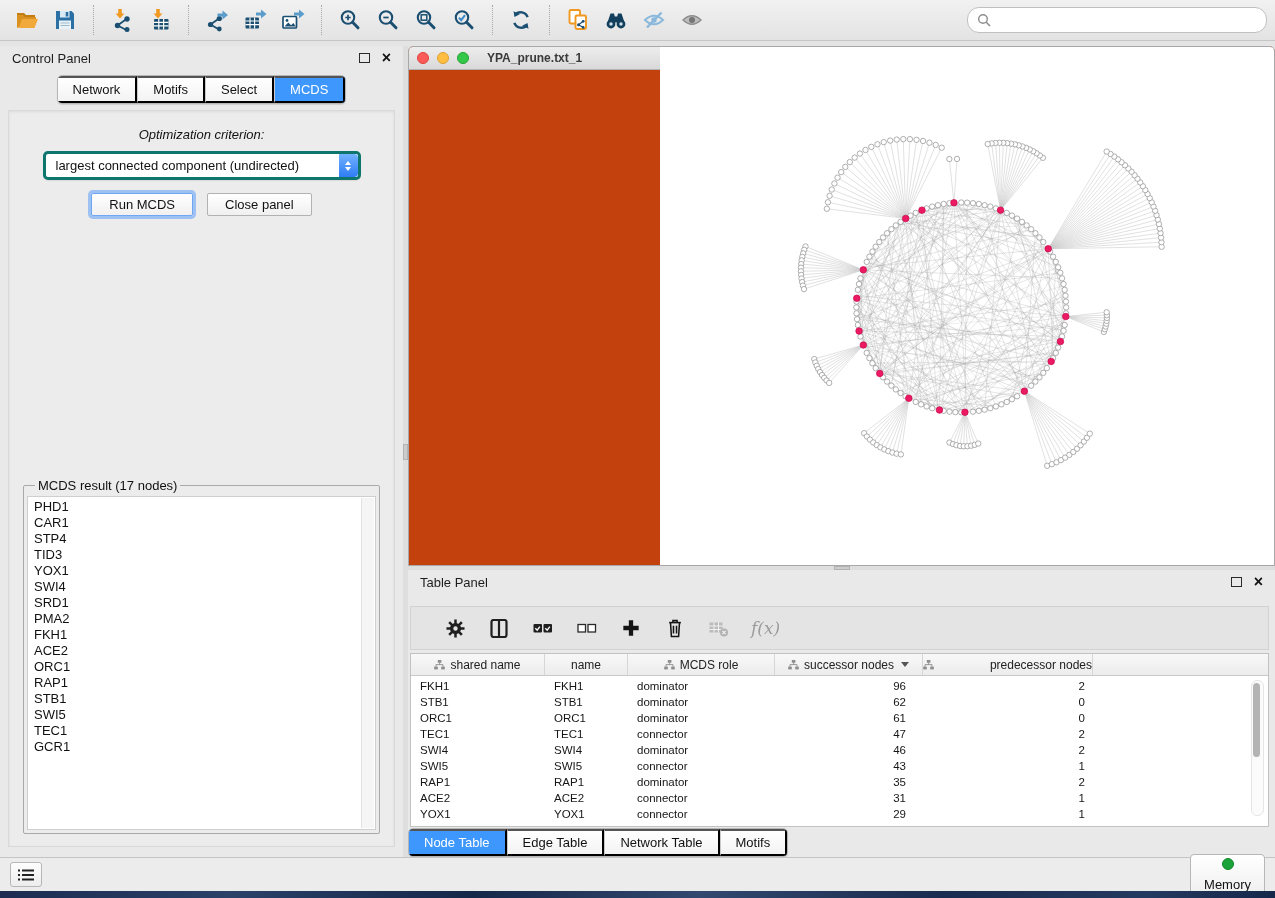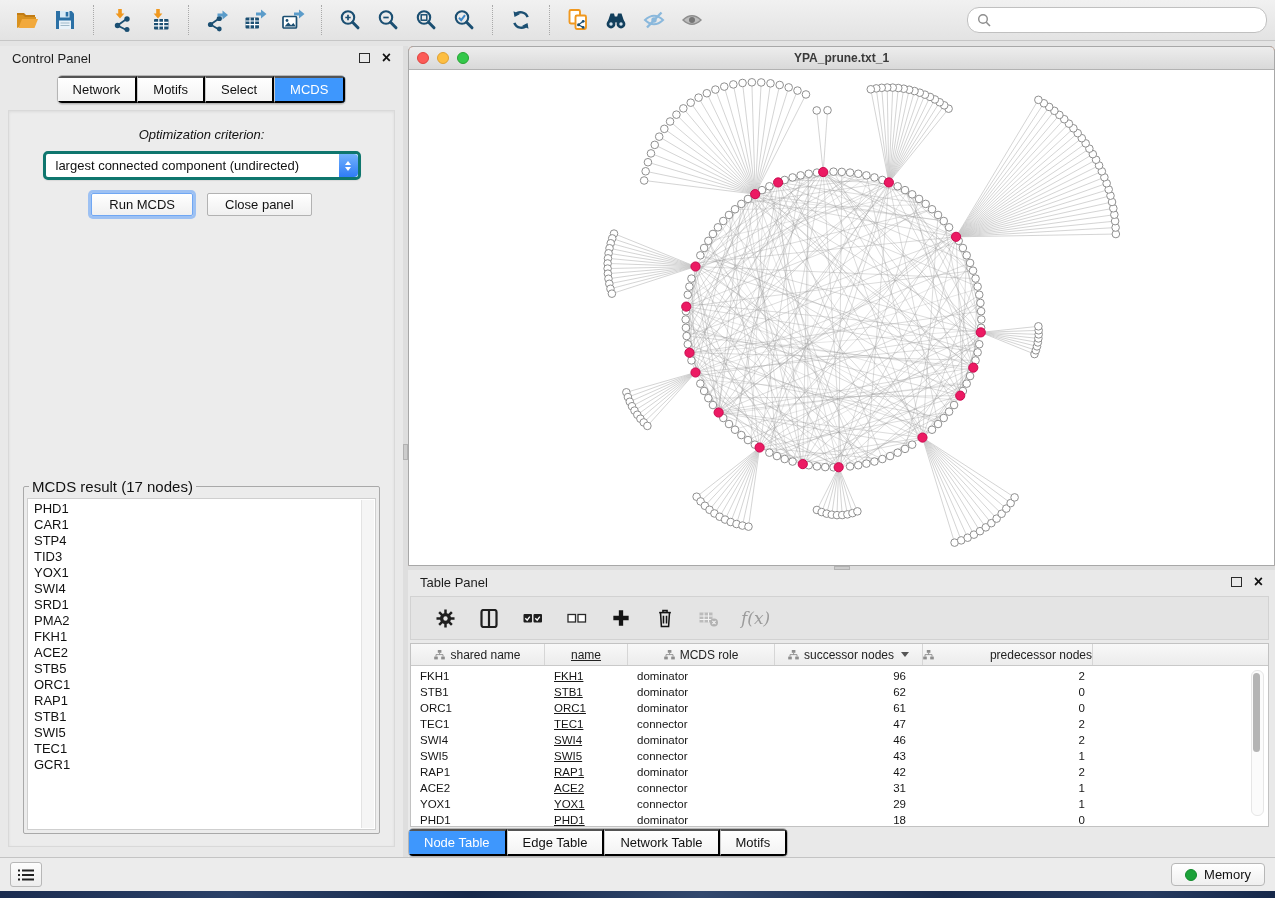--- a/index.html
+++ b/index.html
@@ -36,73 +36,73 @@
   .dropdown .spin{width:19px;height:23px;background:linear-gradient(#73b2fd,#2e7cf6);
                   border-radius:0 4px 4px 0;display:flex;flex-direction:column;align-items:center;justify-content:center;gap:2px;}
   .caret-up{width:0;height:0;border-left:3.5px solid transparent;border-right:3.5px solid transparent;border-bottom:4.5px solid #fff;}
   .caret-dn{width:0;height:0;border-left:3.5px solid transparent;border-right:3.5px solid transparent;border-top:4.5px solid #fff;}
   .btn-row{display:flex;justify-content:center;gap:14px;margin:13px 0 0;}
   .mac-btn{background:linear-gradient(#ffffff,#f0f0f0);border:1px solid #b2b2b2;border-radius:2px;
            font-size:13px;color:#111;padding:3px 17px;font-family:inherit;}
   .mac-btn.focus{box-shadow:0 0 0 3px rgba(92,158,250,.55);border-color:#70a7f3;}
   fieldset.groupbox{border:1px solid #a9a9a9;border-radius:2px;margin:262px 2px 2px;padding:3px;
                     flex:1;display:flex;min-height:0;}
-  fieldset.groupbox legend{font-size:15px;color:#111;padding:0 3px;margin-left:2px;}
+  fieldset.groupbox legend{font-size:13px;color:#111;padding:0 3px;margin-left:8px;}
   .result-list{flex:1;background:#fff;border:1px solid #cfcfcf;position:relative;overflow:hidden;
                padding:2px 16px 0 6px;font-size:13px;line-height:16px;color:#111;}
   .result-scroll{position:absolute;right:1px;top:1px;bottom:1px;width:12px;background:#f5f5f5;border-left:1px solid #e3e3e3;}
   
   .vsplit{width:5px;flex:0 0 5px;background:#dedede;position:relative;}
   .vsplit .handle{position:absolute;top:398px;left:0;width:5px;height:16px;background:#cccccc;border:1px solid #b2b2b2;box-sizing:border-box;}
   
   .right-col{flex:1;display:flex;flex-direction:column;min-width:0;min-height:0;}
-  .network-window{height:518px;flex:0 0 518px;display:flex;flex-direction:column;
+  .network-window{height:518px;flex:0 0 518px;display:flex;
                   border:1px solid #a8a8a8;border-radius:5px 5px 0 0;overflow:hidden;background:#c2410c;}
   .titlebar{height:22px;flex:0 0 22px;background:linear-gradient(#ededed,#d9d9d9);
             border-bottom:1px solid #b2b2b2;display:flex;align-items:center;padding:0 8px;}
   .lights{display:flex;gap:8px;width:70px;}
   .light{width:12px;height:12px;border-radius:50%;box-sizing:border-box;}
   .light.red{background:#fc5b57;border:1px solid #df433e;}
   .light.yellow{background:#fdbe41;border:1px solid #dfa133;}
   .light.green{background:#34c84a;border:1px solid #27a334;}
   .nw-title{flex:1;text-align:center;font-size:12px;font-weight:bold;color:#3a3a3a;margin-right:70px;}
   .canvas{flex:1;background:#fff;}
   .canvas svg{display:block;width:100%;height:100%;}
   .hsplit{height:4px;flex:0 0 4px;background:#dedede;position:relative;}
   .hsplit .handle{position:absolute;left:50%;margin-left:-8px;top:0;width:16px;height:4px;background:#cccccc;border:1px solid #b2b2b2;box-sizing:border-box;}
   
   .table-panel{flex:1;display:flex;flex-direction:column;background:#e9e9e9;min-height:0;}
-  .tp-toolbar{height:42px;flex:0 0 42px;margin:2px 6px 0 2px;background:#e4e4e4;border:1px solid #d2d2d2;
-              display:flex;align-items:center;gap:20px;padding:0 22px;}
+  .tp-toolbar{height:42px;flex:0 0 42px;margin:12px 6px 0 2px;background:#e4e4e4;border:1px solid #d2d2d2;
+              display:flex;align-items:center;gap:20px;padding:0 32px;}
   .tp-toolbar .icon-btn{display:flex;align-items:center;justify-content:center;width:24px;height:24px;}
   .fx{font-family:"DejaVu Serif",serif;font-style:italic;font-size:17px;color:#9b9b9b;}
   .table-wrap{flex:1;margin:3px 6px 0 2px;background:#fff;border:1px solid #c2c2c2;position:relative;overflow:hidden;
               display:flex;flex-direction:column;min-height:0;}
   .thead{display:flex;height:21px;flex:0 0 21px;background:linear-gradient(#f8f8f8,#ececec);
          border-bottom:1px solid #c9c9c9;font-size:12px;color:#222;}
   .th{display:flex;align-items:center;justify-content:center;gap:5px;border-right:1px solid #d6d6d6;box-sizing:border-box;}
   .th-fill{flex:1;border-right:none;}
-  .w0{width:134px;}.w1{width:83px;text-decoration:underline;}.w2{width:147px;}.w3{width:148px;}.w4{width:170px;justify-content:space-between;}
+  .w0{width:134px;}.w1{width:83px;}.w2{width:147px;}.w3{width:148px;}.w4{width:170px;justify-content:space-between;}
   .tbody{flex:1;overflow:hidden;padding-top:2px;}
   .trow{display:flex;height:16px;align-items:center;font-size:11.5px;color:#161616;}
   .td{box-sizing:border-box;white-space:nowrap;overflow:hidden;}
   .td.c0,.td.c1,.td.c2{padding-left:9px;}
   .td.c3{text-align:right;padding-right:17px;}
   .td.c4{text-align:right;padding-right:8px;}
   .sort-caret{width:0;height:0;border-left:4px solid transparent;border-right:4px solid transparent;border-top:5px solid #555;margin-left:2px;}
   .vscroll{position:absolute;right:4px;top:26px;bottom:10px;width:11px;background:#fbfbfb;border:1px solid #e6e6e6;border-radius:6px;}
   .vthumb{position:absolute;top:2px;left:1px;width:7px;height:55%;background:#b4b4b4;border-radius:4px;}
   .tp-tabs{height:30px;flex:0 0 30px;display:flex;align-items:center;}
   
   .statusbar{height:33px;flex:0 0 33px;background:#ececec;border-top:1px solid #c4c4c4;
              display:flex;align-items:center;padding:0 10px;}
   .list-btn{width:30px;height:23px;background:linear-gradient(#fdfdfd,#ededed);border:1px solid #b7b7b7;
             border-radius:3px;display:flex;align-items:center;justify-content:center;}
   .memory-btn{margin-left:auto;display:flex;align-items:center;gap:7px;background:linear-gradient(#fff,#efefef);
-              border:1px solid #b7b7b7;border-radius:4px;padding:3px 13px;font-size:13px;color:#111;font-family:inherit;}
+              border:1px solid #b7b7b7;border-radius:4px;padding:3px 13px;font-size:13px;color:#111;font-family:inherit;flex-direction:column;}
   .mem-dot{width:12px;height:12px;border-radius:50%;background:#1ca23a;border:1px solid #128a2c;box-sizing:border-box;}
   .wallpaper{height:7px;flex:0 0 7px;
      background:linear-gradient(90deg,#1b2c50,#2b4168 18%,#16284a 37%,#32486e 55%,#1a2c4f 74%,#253a60 90%,#16284a);}
 </style>
 </head>
 <body>
 
 <div class="toolbar">
   <div class="tbtn">
     <svg width="26" height="24" viewBox="0 0 24 24">
@@ -292,21 +292,20 @@
         <div>PHD1</div>
             <div>CAR1</div>
             <div>STP4</div>
             <div>TID3</div>
             <div>YOX1</div>
             <div>SWI4</div>
             <div>SRD1</div>
             <div>PMA2</div>
             <div>FKH1</div>
             <div>ACE2</div>
-            <div>STB5</div>
             <div>ORC1</div>
             <div>RAP1</div>
             <div>STB1</div>
             <div>SWI5</div>
             <div>TEC1</div>
             <div>GCR1</div>
           </div>
       </fieldset>
     </div>
   </div>
@@ -1104,21 +1103,21 @@
               <div class="td c0 w0">SWI5</div>
               <div class="td c1 w1">SWI5</div>
               <div class="td c2 w2">connector</div>
               <div class="td c3 w3">43</div>
               <div class="td c4 w4">1</div>
             </div>
             <div class="trow">
               <div class="td c0 w0">RAP1</div>
               <div class="td c1 w1">RAP1</div>
               <div class="td c2 w2">dominator</div>
-              <div class="td c3 w3">42</div>
+              <div class="td c3 w3">35</div>
               <div class="td c4 w4">2</div>
             </div>
             <div class="trow">
               <div class="td c0 w0">ACE2</div>
               <div class="td c1 w1">ACE2</div>
               <div class="td c2 w2">connector</div>
               <div class="td c3 w3">31</div>
               <div class="td c4 w4">1</div>
             </div>
             <div class="trow">

